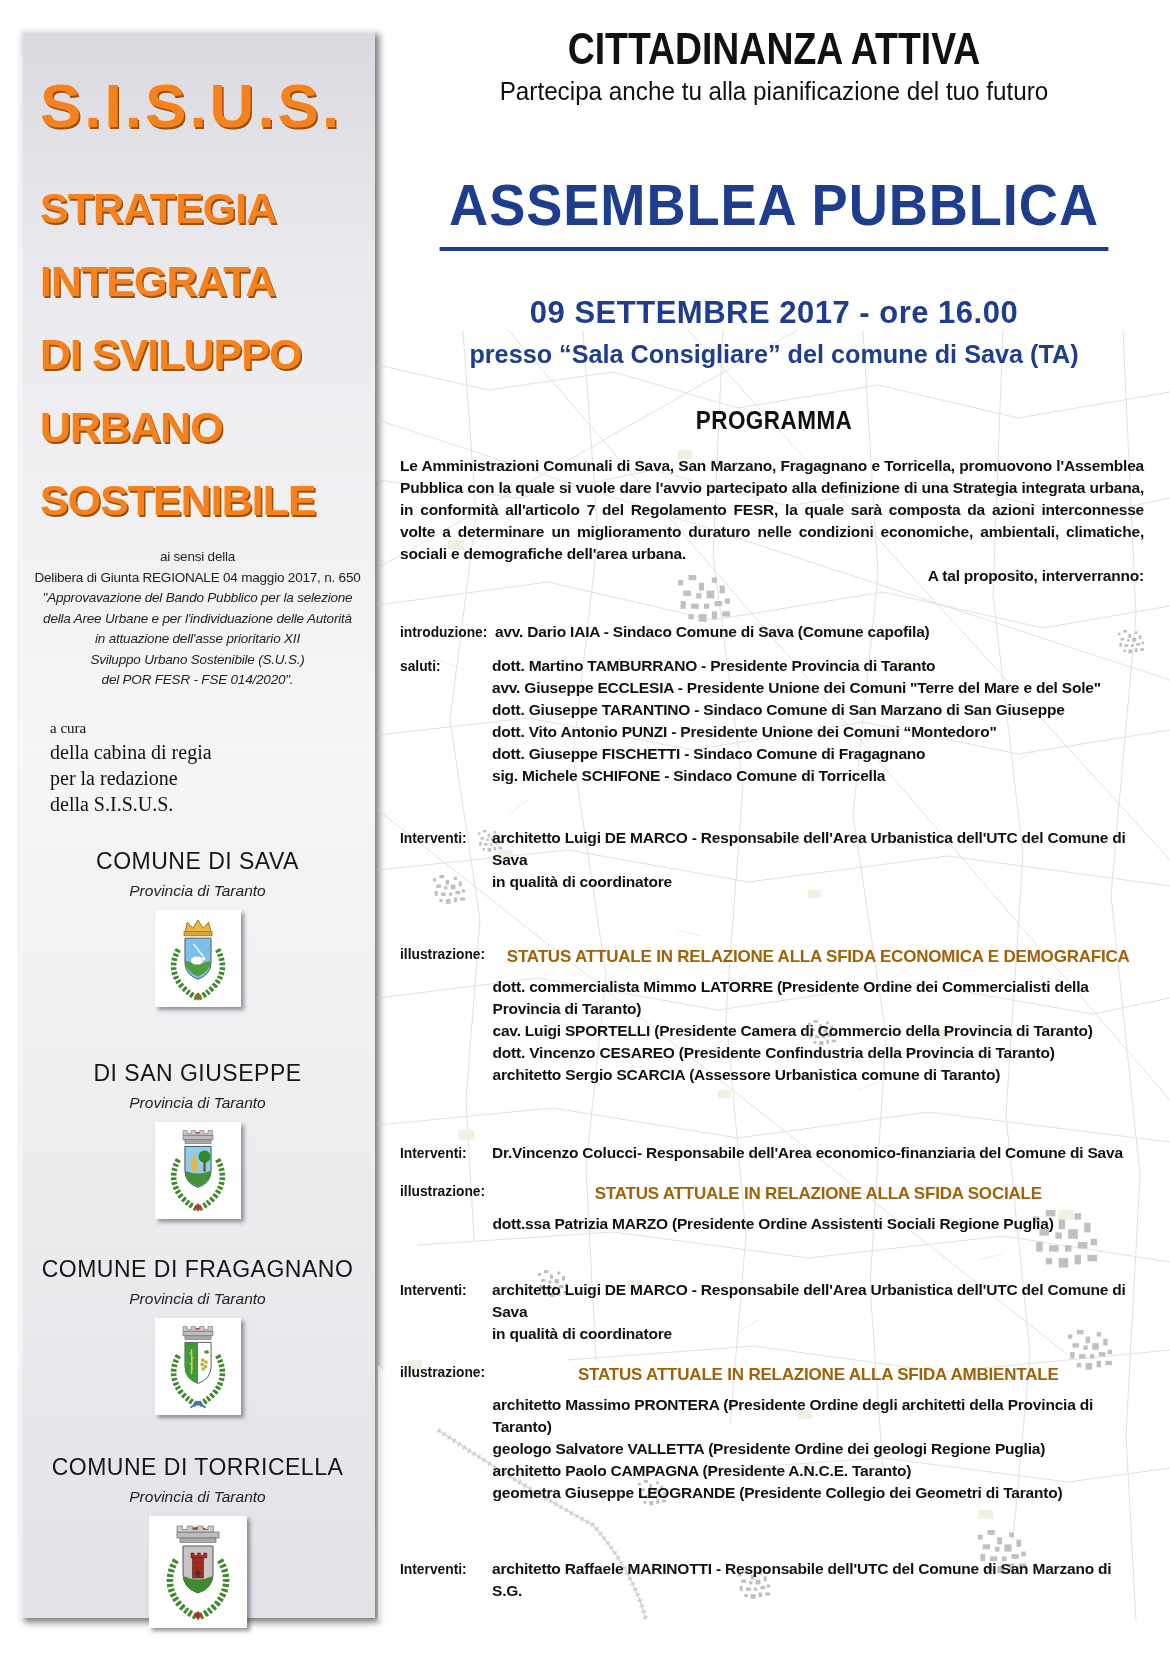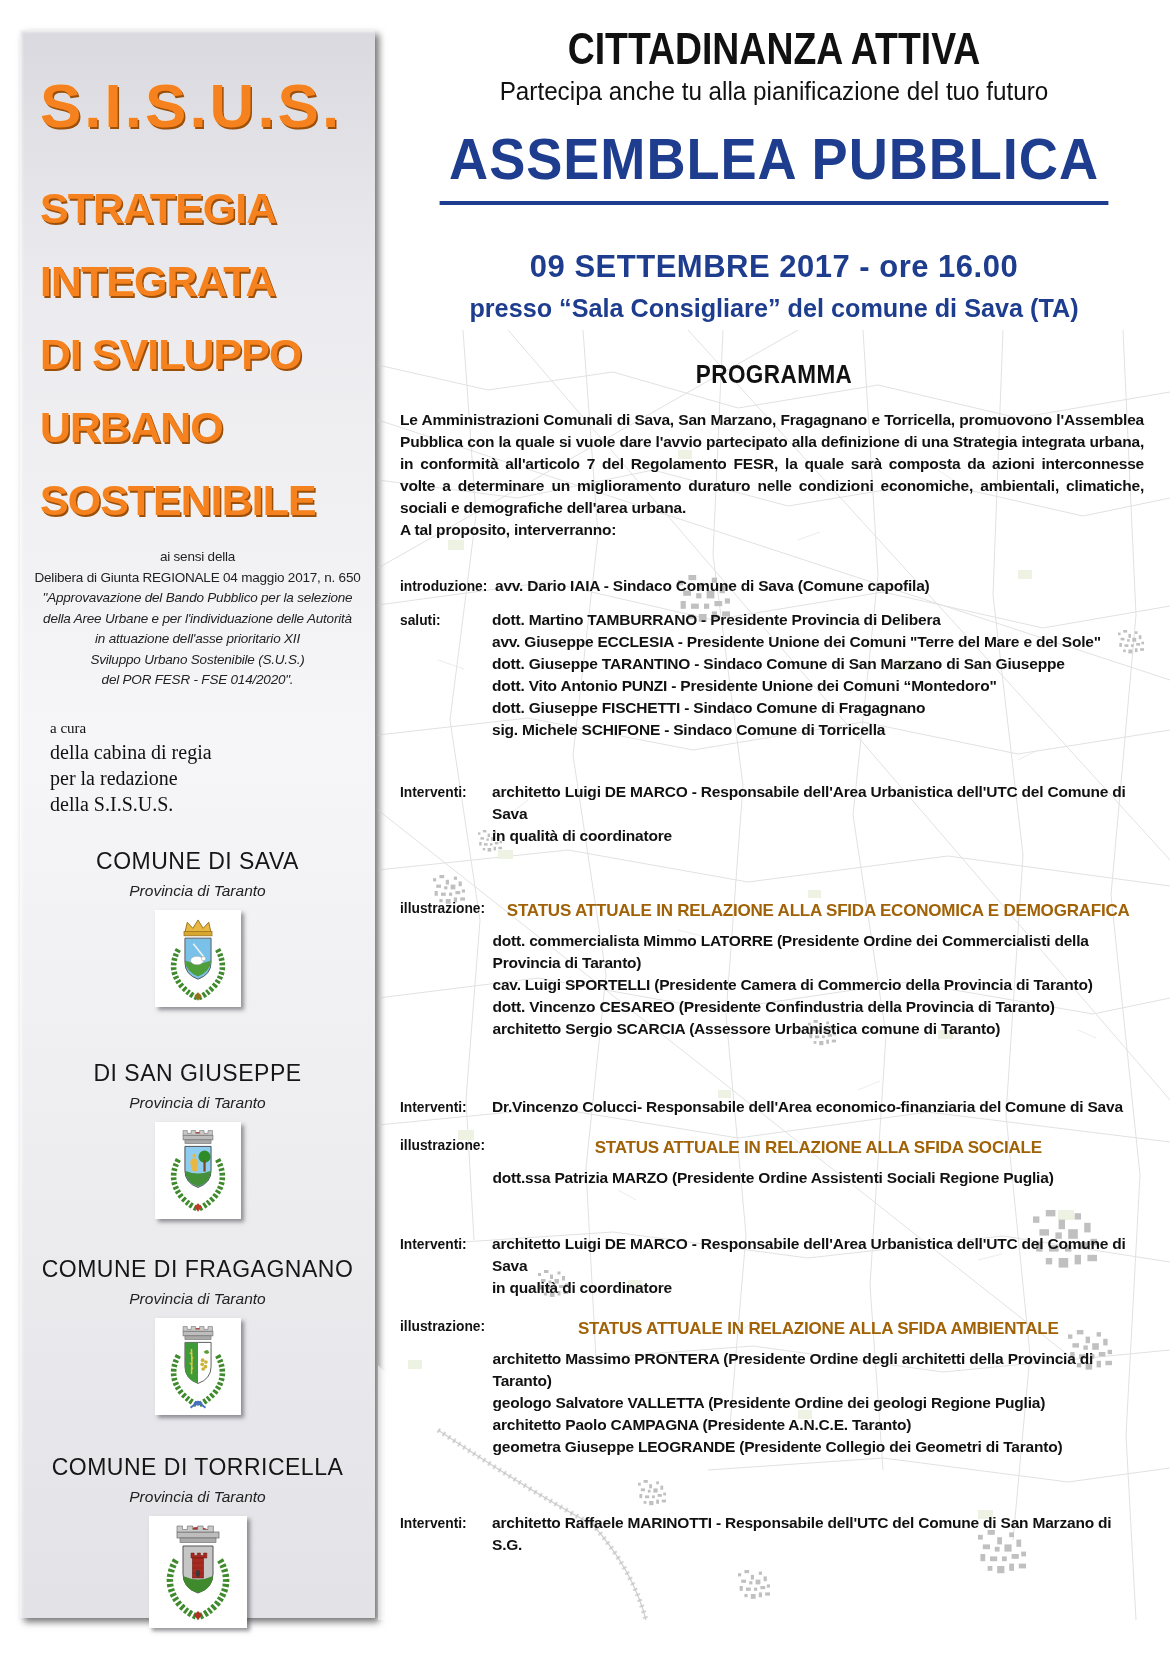--- a/index.html
+++ b/index.html
@@ -30,26 +30,26 @@
   .muni-crest svg{display:block;width:100%;height:auto;}
   .muni.torr .muni-crest{width:96px;}
 
   
   .content{position:absolute;left:378px;top:0;width:792px;height:1264px;}
   .map-bg{position:absolute;left:0;top:330px;width:792px;height:1290px;opacity:.55;}
   .content-inner{position:relative;z-index:1;}
   .navy{color:#1e3d8e;}
   .kicker{margin-top:24px;text-align:center;font-size:44px;font-weight:bold;color:#111;transform:scaleX(.85);white-space:nowrap;line-height:50px;}
   .tagline{text-align:center;font-size:25px;color:#111;margin-top:3px;transform:scaleX(.97);white-space:nowrap;}
-  .title-wrap{text-align:center;margin-top:20px;}
+  .title-wrap{text-align:center;margin-top:66px;}
   .main-title{display:inline-block;font-size:57px;font-weight:bold;letter-spacing:1px;border-bottom:4px solid #1e3d8e;padding:0 10px 9px;transform:scaleX(.95);white-space:nowrap;}
   .dateline{text-align:center;font-size:31px;font-weight:bold;margin-top:44px;letter-spacing:.5px;}
   .venueline{text-align:center;font-size:26px;font-weight:bold;margin-top:8px;transform:scaleX(.97);white-space:nowrap;}
   .prog-heading{text-align:center;font-size:25px;font-weight:bold;color:#111;margin-top:36px;margin-bottom:20px;letter-spacing:.5px;transform:scaleX(.9);}
-  .pintro,.pcallout{padding:0 26px 0 22px;font-size:15.5px;font-weight:bold;color:#111;line-height:22px;letter-spacing:-.2px;}
+  .pintro,.pcallout{padding:0 26px 0 22px;font-size:15.5px;font-weight:bold;color:#111;line-height:22px;letter-spacing:-.2px;text-align:right;}
   .pintro{text-align:justify;}
   .prog-rows{padding-bottom:20px;}
   .prow{display:flex;padding:0 26px 0 22px;}
   .plabel{flex:0 0 92px;font-weight:bold;font-size:15px;color:#111;white-space:pre;line-height:22px;transform:scaleX(.92);transform-origin:0 50%;}
   .pbody{flex:1;min-width:0;}
   .pline{font-size:15.5px;font-weight:bold;color:#111;line-height:22px;letter-spacing:-.2px;}
   .pheading{color:#a16207;font-size:17px;font-weight:bold;line-height:27px;letter-spacing:-.2px;margin-bottom:6px;text-align:center;}
   .prow:nth-of-type(1){margin-top:34px;}
   .prow:nth-of-type(2){margin-top:12px;}
   .prow:nth-of-type(3){margin-top:40px;}
@@ -305,21 +305,21 @@
       <div class="prog-rows" id="prog-rows">
           <div class="prow">
             <div class="plabel">introduzione:</div>
             <div class="pbody">
               <div class="pline">avv. Dario IAIA - Sindaco Comune di Sava (Comune capofila)</div>
             </div>
           </div>
           <div class="prow">
             <div class="plabel">saluti:</div>
             <div class="pbody">
-              <div class="pline">dott. Martino TAMBURRANO - Presidente Provincia di Delibera</div>
+              <div class="pline">dott. Martino TAMBURRANO - Presidente Provincia di Taranto</div>
               <div class="pline">avv. Giuseppe ECCLESIA - Presidente Unione dei Comuni "Terre del Mare e del Sole"</div>
               <div class="pline">dott. Giuseppe TARANTINO - Sindaco Comune di San Marzano di San Giuseppe</div>
               <div class="pline">dott. Vito Antonio PUNZI - Presidente Unione dei Comuni “Montedoro"</div>
               <div class="pline">dott. Giuseppe FISCHETTI - Sindaco Comune di Fragagnano</div>
               <div class="pline">sig. Michele SCHIFONE - Sindaco Comune di Torricella</div>
             </div>
           </div>
           <div class="prow">
             <div class="plabel">Interventi:</div>
             <div class="pbody">

